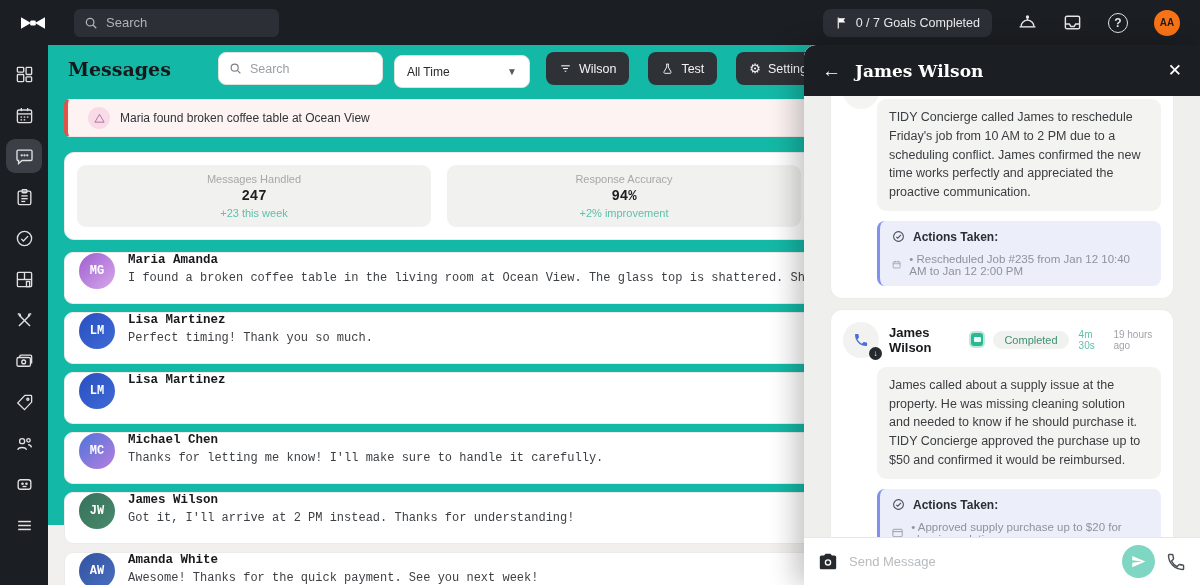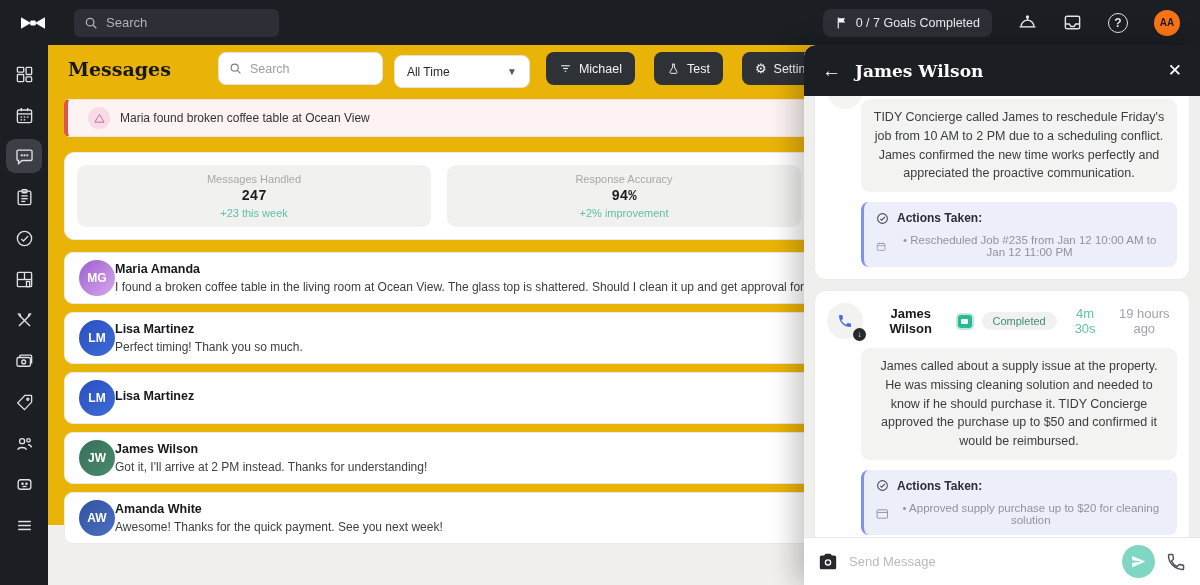--- a/index.html
+++ b/index.html
@@ -17,21 +17,21 @@
   .help-circle { width:20px; height:20px; border:1.6px solid #e3e5e7; border-radius:50%; color:#e3e5e7; font-size:12px; font-weight:bold; display:flex; align-items:center; justify-content:center; }
   .tb-avatar { width:26px; height:26px; border-radius:50%; background:#f97316; color:#1b1e22; font-size:10px; font-weight:bold; display:flex; align-items:center; justify-content:center; }
 
   
   .sidebar { position:absolute; left:0; top:45px; width:48px; height:540px; background:var(--c-dark,#1b1e22); display:flex; flex-direction:column; align-items:center; padding-top:12px; gap:7px; z-index:4; }
   .sb-item { width:36px; height:34px; border-radius:9px; display:flex; align-items:center; justify-content:center; color:#dfe1e3; }
   .sb-item.active { background:#3c4046; }
   .sb-item svg { stroke:#dfe1e3; }
 
   
-  .main { position:absolute; left:48px; top:45px; width:1152px; height:480px; background:#eab308; }
+  .main { position:absolute; left:48px; top:45px; width:1152px; height:480px; background:#14b8a6; }
   .m-header { height:47px; display:flex; align-items:center; padding:0 16px 0 20px; }
   .m-title { font-family:"DejaVu Serif", serif; font-weight:700; font-size:19px; color:#16181b; }
   .m-search { display:flex; align-items:center; gap:8px; background:#fff; border:1px solid #e2e1de; border-radius:8px; height:33px; width:165px; margin-left:47px; padding:0 10px; color:#9aa0a6; }
   .m-search span { font-size:12.5px; color:#9aa0a6; }
   .m-select { display:flex; align-items:center; justify-content:space-between; background:#fff; border:1px solid #e2e1de; border-radius:8px; height:33px; width:136px; margin-left:11px; padding:0 12px; font-size:12px; color:#26292d;margin-top:6px; }
   .m-select .chev { color:#55585c; font-size:10px; }
   .btn-dark { display:flex; align-items:center; gap:7px; background:#2e3237; color:#f2f3f4; border-radius:8px; height:33px; padding:0 13px; font-size:12.5px; margin-left:16px; }
   .btn-dark.tight { margin-left:19px; }
   .btn-new { display:flex; align-items:center; gap:6px; background:var(--c-accent,#3fc9a9); color:#fff; border-radius:8px; height:33px; padding:0 14px; font-size:12.5px; margin-left:18px; }
   .btn-new .plus { font-size:15px; font-weight:bold; }
@@ -40,56 +40,56 @@
   .alert-ico { width:22px; height:22px; border-radius:50%; background:#f8dbe6; display:flex; align-items:center; justify-content:center; }
   .alert-text { font-size:12px; color:#303337; }
 
   .stats-wrap { margin:15px 16px 0 16px; background:#fff; border-radius:10px; padding:12px; display:flex; gap:16px; border:1px solid #ecebe9; }
   .stat-card { flex:1; background:#f1f1ef; border-radius:9px; height:62px; display:flex; flex-direction:column; align-items:center; justify-content:center; gap:3px; }
   .stat-label { font-size:11px; color:#a8a8a6;text-align:center; }
   .stat-value { font-size:14px; font-weight:bold; color:#1c1e21;font-family:Liberation Mono, monospace; }
   .stat-delta { font-size:11px; color:var(--c-teal-text,#74c9b8); }
 
   .msg-list { margin:12px 16px 0 16px; display:flex; flex-direction:column; gap:8px; }
-  .msg-row { background:#fff; border:1px solid #ecebe9; border-radius:9px; height:52px; display:flex; align-items:center; padding:0 14px; overflow:hidden; }
+  .msg-row { background:#fff; border:1px solid #ecebe9; border-radius:9px; height:52px; display:flex; align-items:flex-start; gap:13px; padding:0 14px; overflow:hidden;font-family:Liberation Mono, monospace; }
   .avatar { width:36px; height:36px; border-radius:50%; color:#fff; font-size:12px; font-weight:bold; display:flex; align-items:center; justify-content:center; flex:0 0 auto; }
   .av-0 { background:linear-gradient(135deg,#9d5fd0,#d7a8ea); }
   .av-1 { background:linear-gradient(135deg,#2a4fc0,#3e6bd6); }
   .av-2 { background:linear-gradient(135deg,#2a4fc0,#3e6bd6); }
   .av-3 { background:linear-gradient(135deg,#4d74d8,#b77fe0); }
   .av-4 { background:linear-gradient(135deg,#35715a,#4b8a6d); }
   .av-5 { background:linear-gradient(135deg,#31529e,#4b6fc2); }
   .msg-texts { min-width:0; }
   .msg-name { font-size:12.5px; font-weight:bold; color:#17191c; margin-bottom:4px; }
   .msg-preview { font-size:12px; color:#3c3f43; white-space:nowrap; }
 
   
   .panel { position:absolute; left:804px; top:45px; width:396px; height:540px; background:#efefed; border-top-left-radius:12px; box-shadow:-10px 0 26px rgba(0,0,0,.22); z-index:10; overflow:hidden; display:flex; flex-direction:column; }
   .p-header { height:51px; background:var(--c-dark,#1b1e22); border-top-left-radius:12px; display:flex; align-items:center; padding:0 18px; flex:0 0 auto; }
   .p-back { color:#fff; font-size:19px; margin-right:14px; }
   .p-title { font-family:"DejaVu Serif", serif; font-weight:700; font-size:17px; color:#fff; }
   .p-close { margin-left:auto; color:#fff; font-size:17px; }
 
-  .p-content { flex:1 1 auto; overflow:hidden; padding:0 10px;text-align:center; }
+  .p-content { flex:1 1 auto; overflow:hidden; padding:0 26px; }
   .p-card { background:#fff; border:1px solid #ebebe9; border-radius:12px; padding:12px; margin-bottom:10px; position:relative; }
   .p-card.first { margin-top:-10px; border-top-left-radius:8px; border-top-right-radius:8px; }
   .ghost-avatar { position:absolute; top:-14px; left:12px; width:36px; height:36px; border-radius:50%; background:#f4f4f2; }
   .bubble { background:#f3f3f1; border-radius:9px; padding:9px 12px; font-size:12.5px; line-height:1.5; color:#3a3d41; margin-left:34px; }
   .actions-box { background:var(--c-action-bg,#eceefa); border-left:3px solid var(--c-action-border,#8090ee); border-radius:8px; padding:9px 12px; margin:10px 0 0 34px; }
   .actions-head { display:flex; align-items:center; gap:8px; font-size:12px; font-weight:bold; color:#2b2e33; }
   .actions-line { display:flex; align-items:center; gap:8px; font-size:11.5px; color:#8f939a; margin-top:9px; }
 
   .p-card-head { display:flex; align-items:center; gap:10px; }
   .call-avatar { width:36px; height:36px; border-radius:50%; background:#f2f2f0; display:flex; align-items:center; justify-content:center; position:relative; flex:0 0 auto; }
   .call-badge { position:absolute; right:-3px; bottom:-2px; width:13px; height:13px; border-radius:50%; background:#26292d; color:#fff; font-size:8px; display:flex; align-items:center; justify-content:center; }
   .p-name { font-size:13px; font-weight:bold; color:#17191c; }
   .bot-chip { width:15px; height:13px; background:#2bb894; border-radius:3px; display:inline-flex; align-items:center; justify-content:center; box-shadow:0 0 0 2px #bfe8dd; }
   .bot-chip i { display:block; width:7px; height:5px; background:#eafaf5; border-radius:1px; }
   .pill { background:#f1f1ef; border-radius:10px; padding:3px 11px; font-size:11px; color:var(--c-completed,#3e8f77); }
-  .head-times { margin-left:auto; display:flex; gap:8px; font-size:13px; }
+  .head-times { margin-left:auto; display:flex; gap:8px; font-size:10px; }
   .t-teal { color:var(--c-teal-text,#4db6a0); }
   .t-gray { color:#a0a3a8; }
   .p-card .body-indent { margin-top:9px; }
 
   .composer { flex:0 0 auto; height:48px; background:#fff; border-top:1px solid #e7e7e5; display:flex; align-items:center; gap:11px; padding:0 14px; }
   .composer input { flex:1; border:none; outline:none; font-size:13px; color:#6d28d9; background:transparent; font-family:"Liberation Sans",sans-serif; }
   .composer input::placeholder { color:#b8bbbe; }
   .send-btn { width:33px; height:33px; border-radius:50%; background:var(--c-accent-light,#7fd6c2); display:flex; align-items:center; justify-content:center; flex:0 0 auto; }
 
   svg { display:block; }
@@ -249,21 +249,21 @@
     <div class="m-select">
       <span>All Time</span>
       <span class="chev">▼</span>
     </div>
     <div class="btn-dark">
       <svg width="13" height="13" viewBox="0 0 24 24" fill="none" stroke="#f2f3f4" stroke-width="2">
           <line x1="4" y1="7" x2="20" y2="7"></line>
           <line x1="7.5" y1="12" x2="16.5" y2="12"></line>
           <line x1="10.5" y1="17" x2="13.5" y2="17"></line>
         </svg>
-      <span>Michael</span>
+      <span>Wilson</span>
     </div>
     <div class="btn-dark tight">
       <svg width="13" height="14" viewBox="0 0 24 24" fill="none" stroke="#f2f3f4" stroke-width="1.8">
           <path d="M9.5 3h5"></path>
           <path d="M10.5 3v5.5L5.6 17.2c-.7 1.3.2 2.8 1.7 2.8h9.4c1.5 0 2.4-1.5 1.7-2.8L13.5 8.5V3"></path>
         </svg>
       <span>Test</span>
     </div>
     <div class="btn-dark tight">
       <span style="font-size:13px">⚙</span>
@@ -314,20 +314,27 @@
       <span class="avatar av-1">LM</span>
       <div class="msg-texts">
         <div class="msg-name">Lisa Martinez</div>
         <div class="msg-preview">Perfect timing! Thank you so much.</div>
       </div>
     </div>
     <div class="msg-row">
       <span class="avatar av-2">LM</span>
       <div class="msg-texts">
         <div class="msg-name">Lisa Martinez</div>
+      </div>
+    </div>
+    <div class="msg-row">
+      <span class="avatar av-3">MC</span>
+      <div class="msg-texts">
+        <div class="msg-name">Michael Chen</div>
+        <div class="msg-preview">Thanks for letting me know! I'll make sure to handle it carefully.</div>
       </div>
     </div>
     <div class="msg-row">
       <span class="avatar av-4">JW</span>
       <div class="msg-texts">
         <div class="msg-name">James Wilson</div>
         <div class="msg-preview">Got it, I'll arrive at 2 PM instead. Thanks for understanding!</div>
       </div>
     </div>
     <div class="msg-row">
@@ -360,21 +367,21 @@
             </svg>
           <span>Actions Taken:</span>
         </div>
         <div class="actions-line">
           <svg width="13" height="13" viewBox="0 0 24 24" fill="none" stroke="#8f939a" stroke-width="1.8">
               <rect x="3" y="5" width="18" height="16" rx="2"></rect>
               <line x1="3" y1="10" x2="21" y2="10"></line>
               <line x1="8" y1="2.5" x2="8" y2="6.5"></line>
               <line x1="16" y1="2.5" x2="16" y2="6.5"></line>
             </svg>
-          <span>• Rescheduled Job #235 from Jan 12 10:00 AM to Jan 12 11:00 PM</span>
+          <span>• Rescheduled Job #235 from Jan 12 10:40 AM to Jan 12 2:00 PM</span>
         </div>
       </div>
     </div>
 
     <div class="p-card">
       <div class="p-card-head">
         <span class="call-avatar">
           <svg width="16" height="16" viewBox="0 0 24 24" fill="#4a6fd8">
               <path d="M6.6 10.8c1.5 2.9 3.8 5.2 6.7 6.7l2.2-2.2c.3-.3.7-.4 1-.3 1.1.4 2.4.6 3.6.6.6 0 1 .4 1 1V20c0 .6-.4 1-1 1C10.6 21 3 13.4 3 4c0-.6.4-1 1-1h3.4c.6 0 1 .4 1 1 0 1.3.2 2.5.6 3.6.1.4 0 .7-.3 1l-2.1 2.2z"></path>
             </svg>

